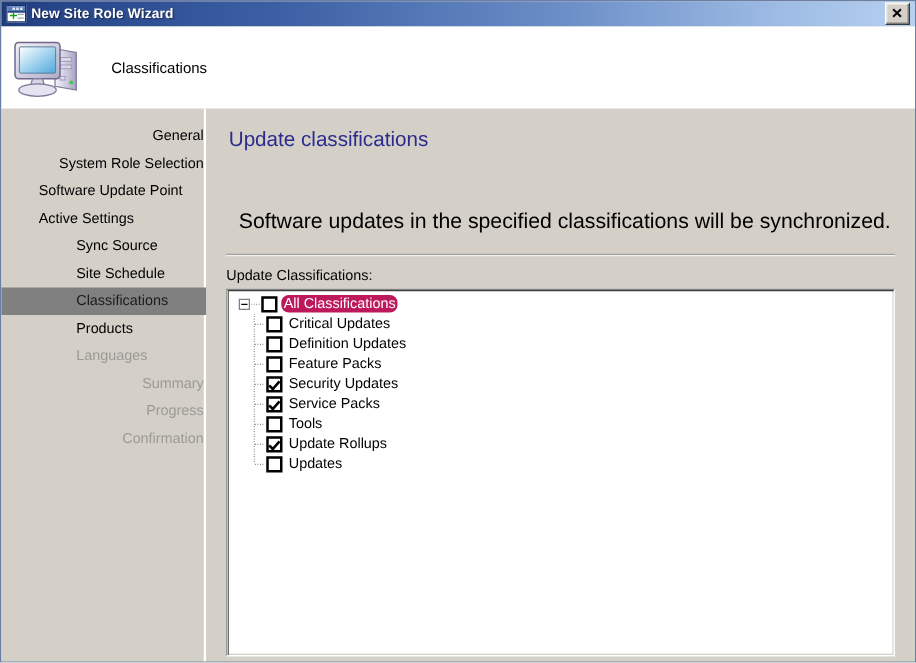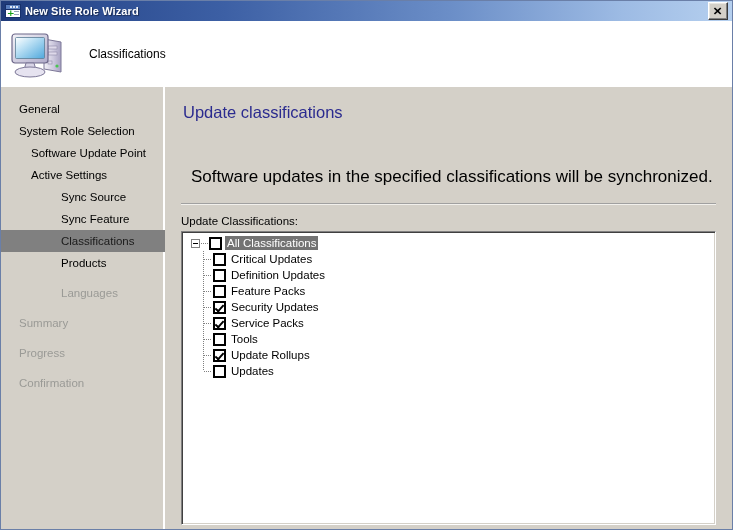--- a/index.html
+++ b/index.html
@@ -154,24 +154,24 @@
   }
   .nav-item {
     font-size: 11.5px;
     line-height: 22px;
     height: 22px;
     color: #000000;
     white-space: nowrap;
     box-sizing: border-box;
     cursor: default;
   }
-  .nav-item.lvl0 { padding-left: 18px; }
+  .nav-item.lvl0 { padding-left: 4px; text-align: right; }
   .nav-item.lvl1 { padding-left: 30px; }
   .nav-item.lvl2 { padding-left: 60px; }
-  .nav-item.disabled { color: #9a9a96; margin-top: 8px; }
+  .nav-item.disabled { color: #9a9a96; }
   .nav-item.selected {
     background: #808080;
     color: #1a1a1a;
     width: 164px;
   }
 
   
   #content {
     flex: 1 1 auto;
     background: #d4d0c8;
@@ -304,22 +304,23 @@
     height: 7px;
     border: solid #000000;
     border-width: 0 2px 2px 0;
     transform: rotate(42deg);
   }
   .node-label {
     padding: 0 2px;
     line-height: 14px;
   }
   .tree-row.selected .node-label {
-    background: #737373;
+    background: #be185d;
     color: #ffffff;
+    border-radius: 6px;
   }
 
   
   #watermark {
     position: absolute;
     left: 50px;
     bottom: -2px;
     font-size: 25px;
     color: #9d9d9d;
     letter-spacing: 0.2px;
@@ -387,21 +388,21 @@
   </div>
 
   <div id="body-area">
 
     <div id="sidebar">
       <div class="nav-item lvl0">General</div>
       <div class="nav-item lvl0">System Role Selection</div>
       <div class="nav-item lvl1">Software Update Point</div>
       <div class="nav-item lvl1">Active Settings</div>
       <div class="nav-item lvl2">Sync Source</div>
-      <div class="nav-item lvl2">Sync Feature</div>
+      <div class="nav-item lvl2">Site Schedule</div>
       <div class="nav-item lvl2 selected">Classifications</div>
       <div class="nav-item lvl2">Products</div>
       <div class="nav-item lvl2 disabled">Languages</div>
       <div class="nav-item lvl0 disabled">Summary</div>
       <div class="nav-item lvl0 disabled">Progress</div>
       <div class="nav-item lvl0 disabled">Confirmation</div>
     </div>
 
     <div id="content">
 

